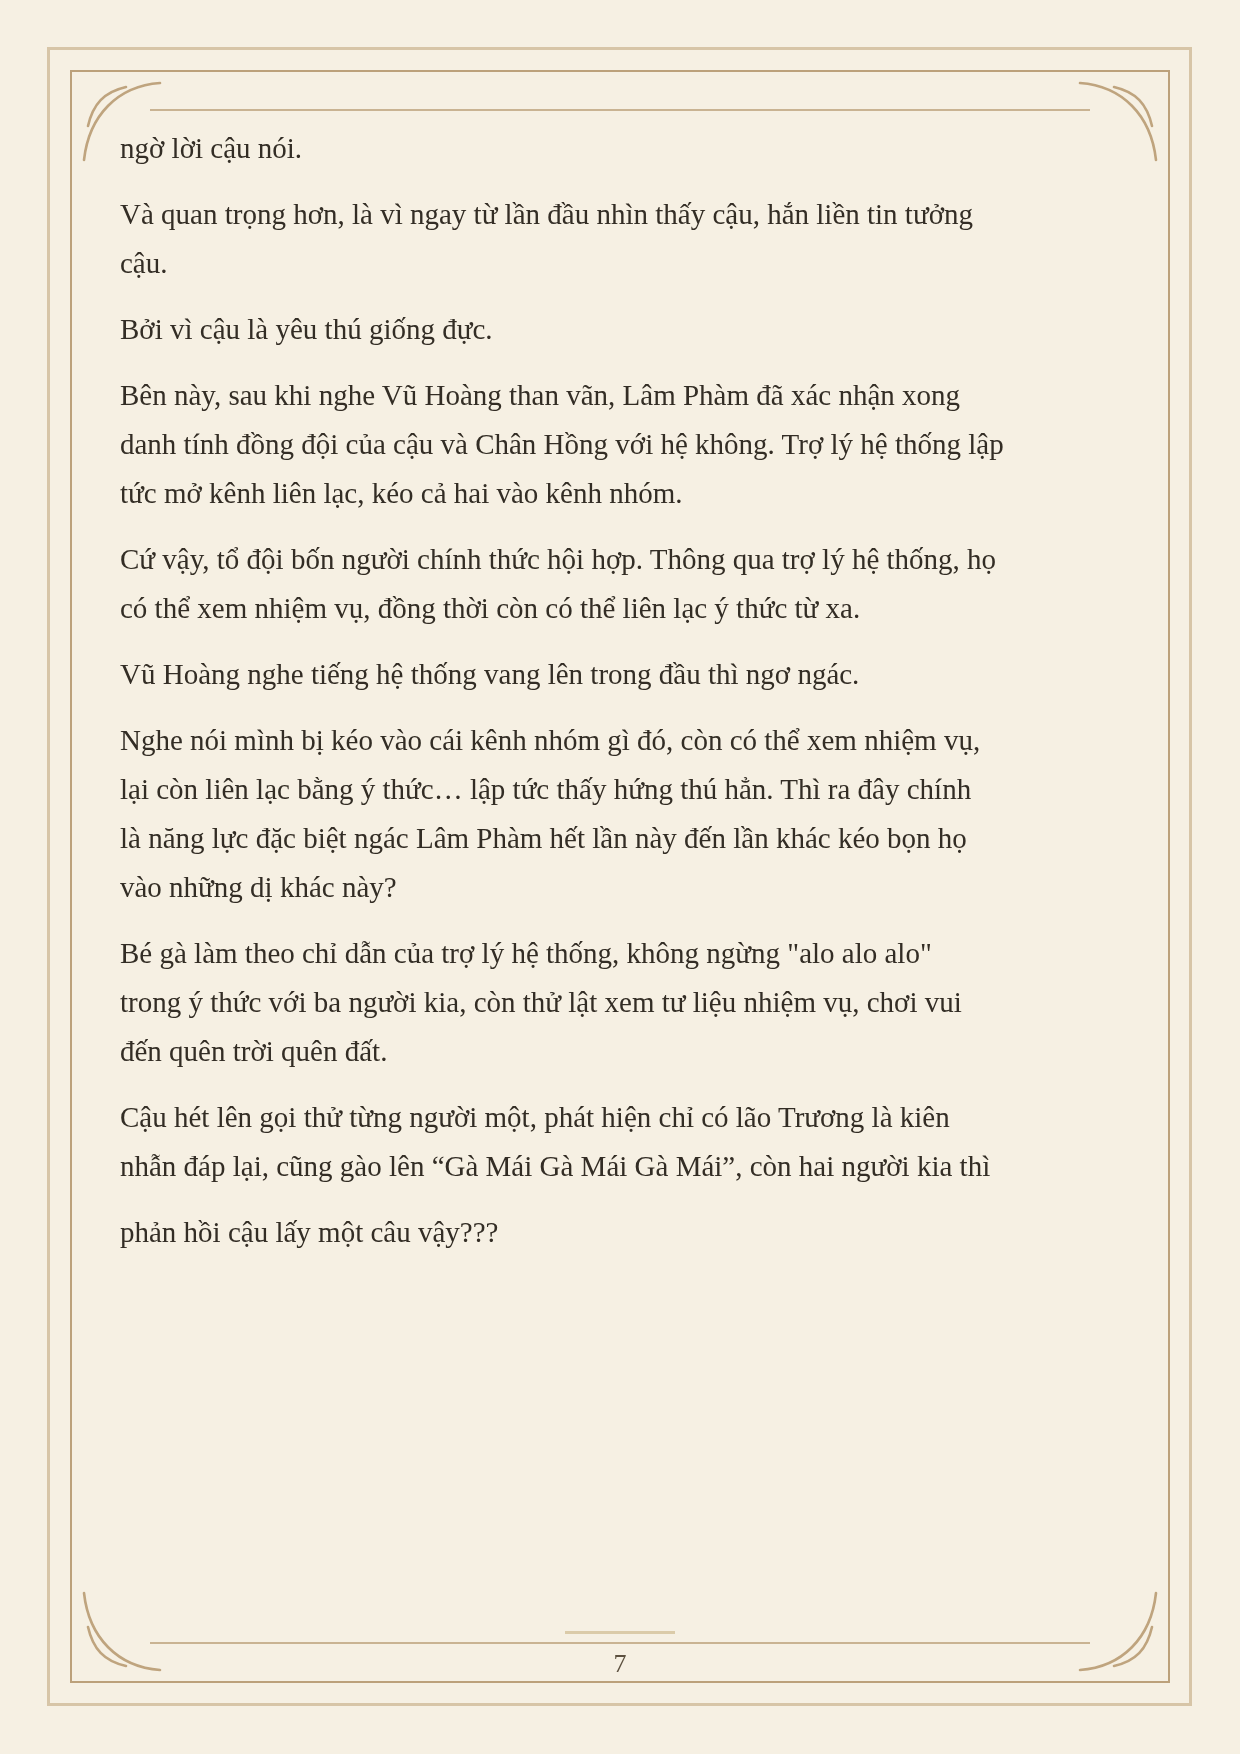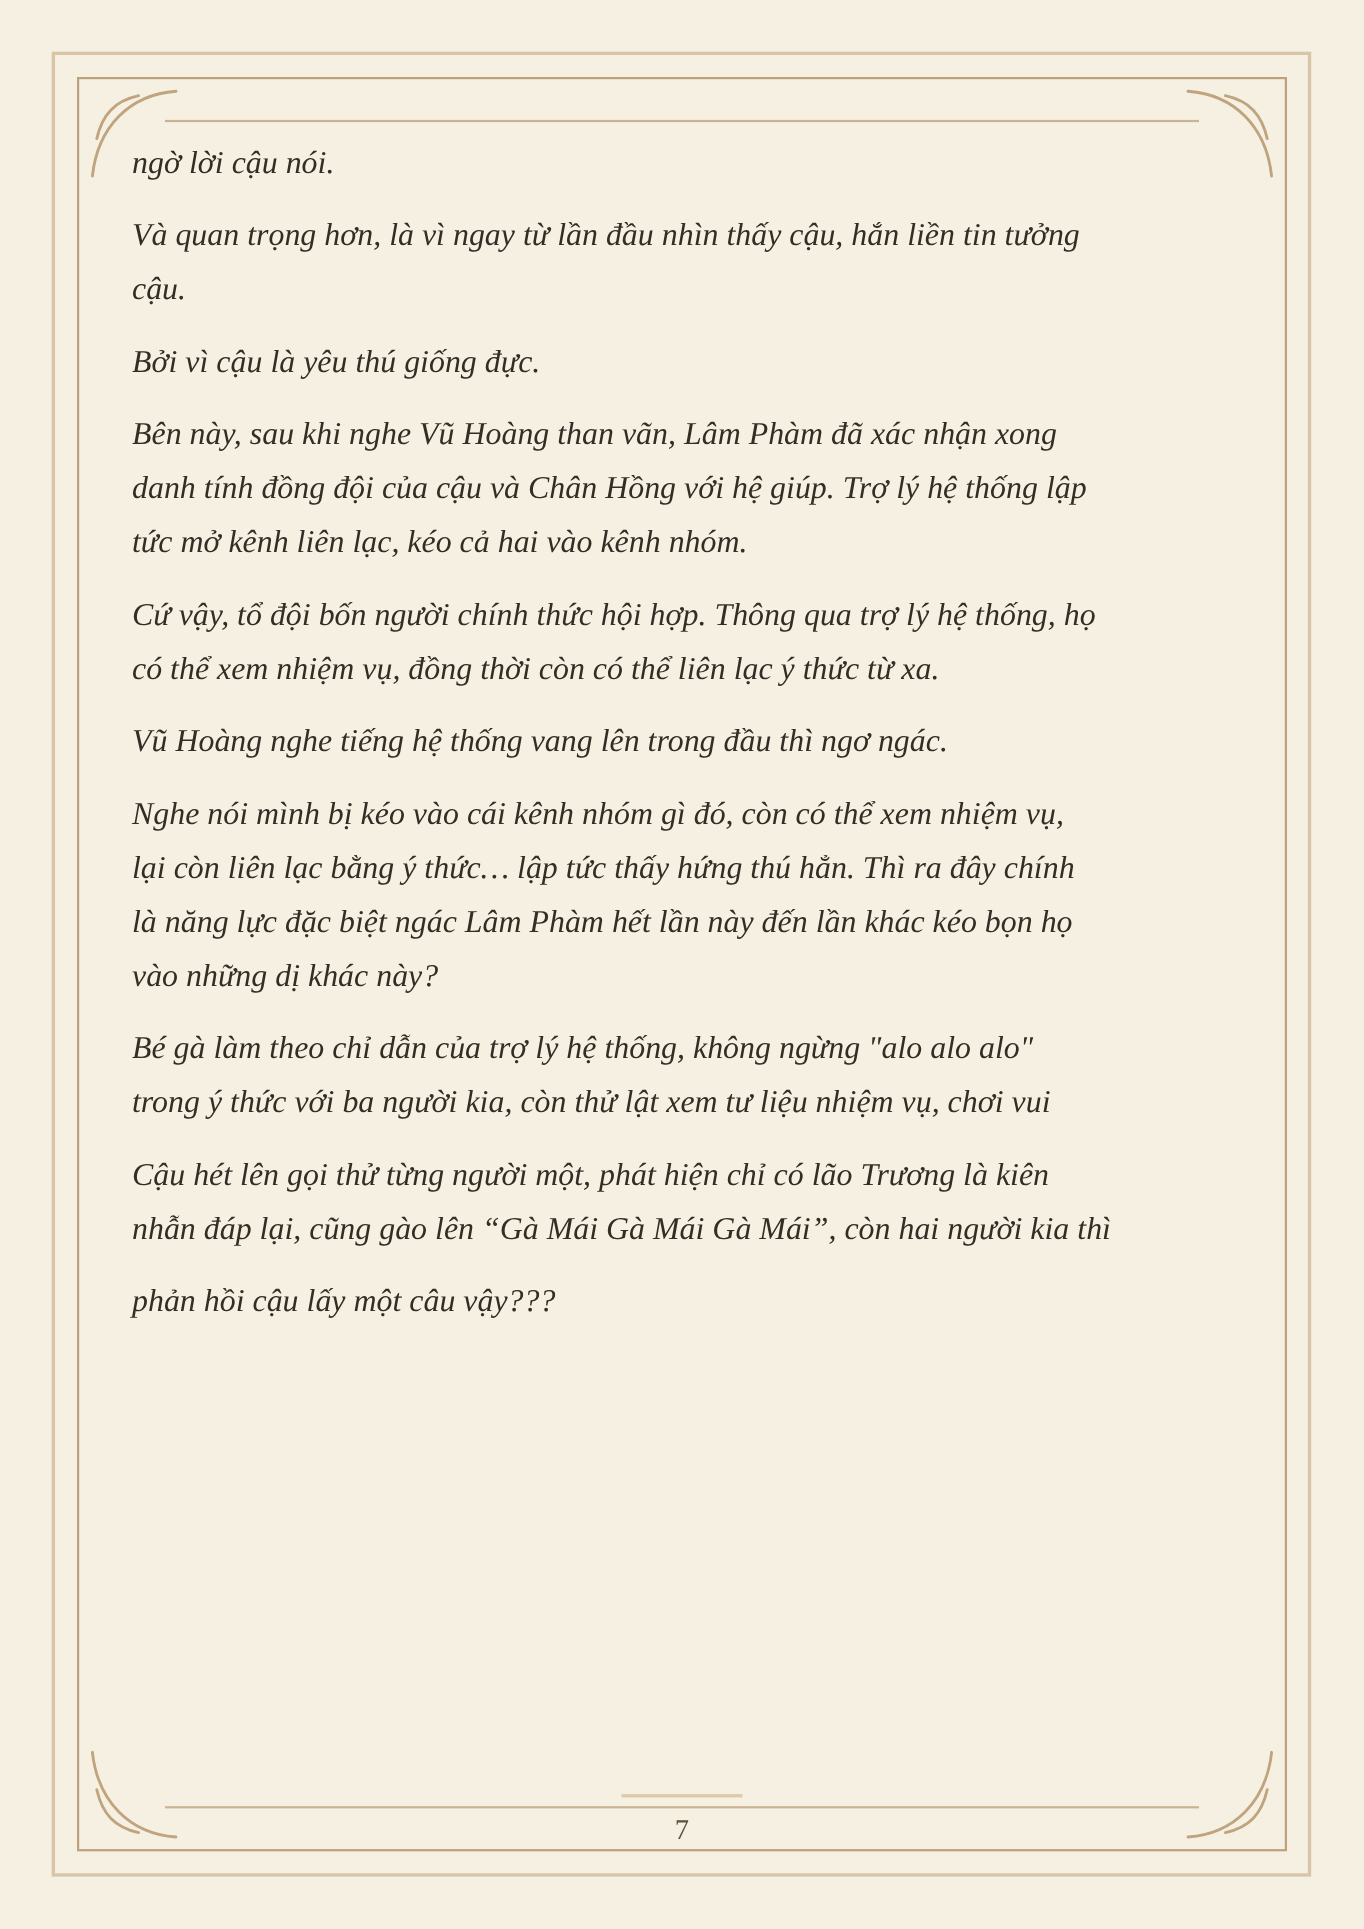--- a/index.html
+++ b/index.html
@@ -39,21 +39,21 @@
   .flourish.bl{left:76px;bottom:77px;transform:scaleY(-1);}
   .flourish.br{right:76px;bottom:77px;transform:scale(-1,-1);}
   .header-rule{
     position:absolute;left:150px;top:109px;width:940px;height:2px;
     background:var(--rule);
   }
   .text-column{
     position:absolute;left:120px;top:124px;width:1005px;
     font-size:29px;line-height:49px;color:var(--text);
   }
-  .para{margin:0 0 17px 0;font-style:italic;}
+  .para{margin:0 0 17px 0;}
   .line{white-space:nowrap;}
   .footer-accent{
     position:absolute;left:565px;top:1631px;width:110px;height:3px;
     background:var(--rule-light);
   }
   .footer-rule{
     position:absolute;left:150px;top:1642px;width:940px;height:2px;
     background:var(--rule);
   }
   .page-number{
@@ -95,39 +95,40 @@
       </div>
       <div class="para">
         <div class="line">Và quan trọng hơn, là vì ngay từ lần đầu nhìn thấy cậu, hắn liền tin tưởng</div>
         <div class="line">cậu.</div>
       </div>
       <div class="para">
         <div class="line">Bởi vì cậu là yêu thú giống đực.</div>
       </div>
       <div class="para">
         <div class="line">Bên này, sau khi nghe Vũ Hoàng than vãn, Lâm Phàm đã xác nhận xong</div>
-        <div class="line">danh tính đồng đội của cậu và Chân Hồng với hệ giúp. Trợ lý hệ thống lập</div>
+        <div class="line">danh tính đồng đội của cậu và Chân Hồng với hệ không. Trợ lý hệ thống lập</div>
         <div class="line">tức mở kênh liên lạc, kéo cả hai vào kênh nhóm.</div>
       </div>
       <div class="para">
         <div class="line">Cứ vậy, tổ đội bốn người chính thức hội hợp. Thông qua trợ lý hệ thống, họ</div>
         <div class="line">có thể xem nhiệm vụ, đồng thời còn có thể liên lạc ý thức từ xa.</div>
       </div>
       <div class="para">
         <div class="line">Vũ Hoàng nghe tiếng hệ thống vang lên trong đầu thì ngơ ngác.</div>
       </div>
       <div class="para">
         <div class="line">Nghe nói mình bị kéo vào cái kênh nhóm gì đó, còn có thể xem nhiệm vụ,</div>
         <div class="line">lại còn liên lạc bằng ý thức… lập tức thấy hứng thú hẳn. Thì ra đây chính</div>
         <div class="line">là năng lực đặc biệt ngác Lâm Phàm hết lần này đến lần khác kéo bọn họ</div>
         <div class="line">vào những dị khác này?</div>
       </div>
       <div class="para">
         <div class="line">Bé gà làm theo chỉ dẫn của trợ lý hệ thống, không ngừng "alo alo alo"</div>
         <div class="line">trong ý thức với ba người kia, còn thử lật xem tư liệu nhiệm vụ, chơi vui</div>
+        <div class="line">đến quên trời quên đất.</div>
       </div>
       <div class="para">
         <div class="line">Cậu hét lên gọi thử từng người một, phát hiện chỉ có lão Trương là kiên</div>
         <div class="line">nhẫn đáp lại, cũng gào lên “Gà Mái Gà Mái Gà Mái”, còn hai người kia thì</div>
       </div>
       <div class="para">
         <div class="line">phản hồi cậu lấy một câu vậy???</div>
       </div>
     </div>
 

